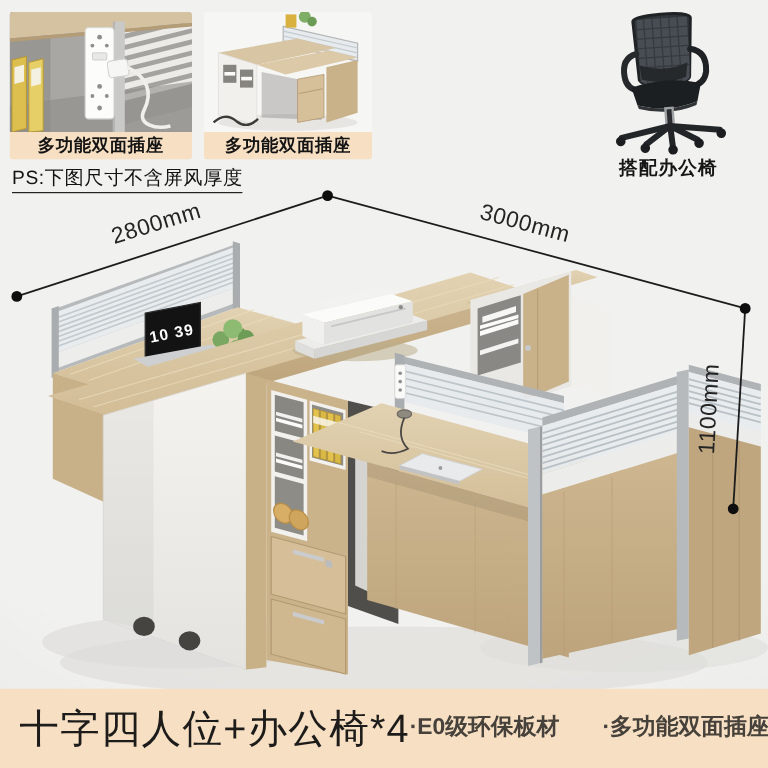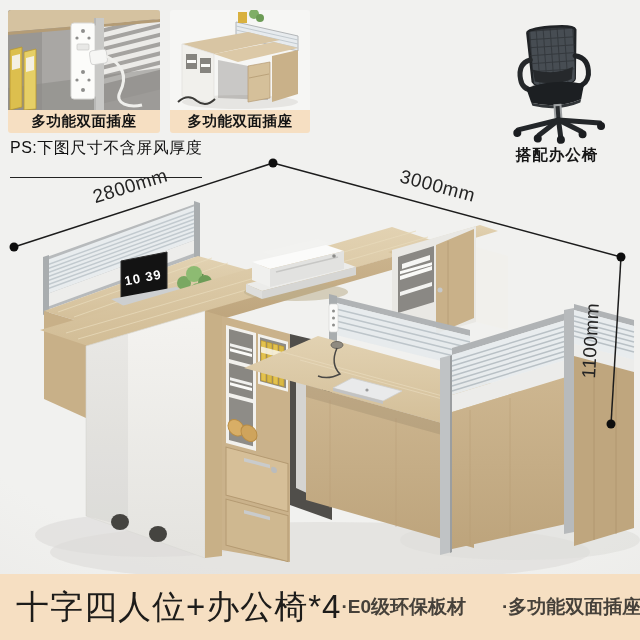--- a/index.html
+++ b/index.html
@@ -11,28 +11,28 @@
   .scene{position:absolute;left:0;top:0;width:640px;height:640px;}
   .thumb{position:absolute;top:10px;border-radius:3px;overflow:hidden;}
   .thumb svg{display:block;}
   .thumb-label{
     position:absolute;left:0;bottom:0;width:100%;height:23px;
     background:#f6dfc2;color:#141414;font-weight:bold;font-size:14.5px;
     display:flex;align-items:center;justify-content:center;white-space:nowrap;letter-spacing:.5px;
   }
   .thumb1{left:8px;width:152px;height:123px;}
   .thumb2{left:170px;width:140px;height:123px;}
-  .chair-wrap{position:absolute;left:500px;top:24px;width:114px;height:144px;}
+  .chair-wrap{position:absolute;left:500px;top:9px;width:114px;height:144px;}
   .chair-label{
     position:absolute;left:0;top:121px;width:100%;text-align:center;
     font-size:15.5px;font-weight:bold;color:#161616;letter-spacing:1px;white-space:nowrap;
   }
   .ps-note{
     position:absolute;left:10px;top:138px;font-size:16px;color:#121212;
-    border-bottom:1.5px solid #222;padding-bottom:18px;white-space:nowrap;letter-spacing:.5px;
+    border-bottom:1.5px solid #222;padding-bottom:1px;white-space:nowrap;letter-spacing:.5px;
   }
   .banner{
     position:absolute;left:0;bottom:0;width:640px;height:66px;background:#f6dfc2;
     display:flex;align-items:center;
   }
   .banner-title{
     margin-left:16px;font-size:33px;font-weight:normal;color:#1d1c1a;
     letter-spacing:1px;white-space:nowrap;
   }
   .banner-features{

